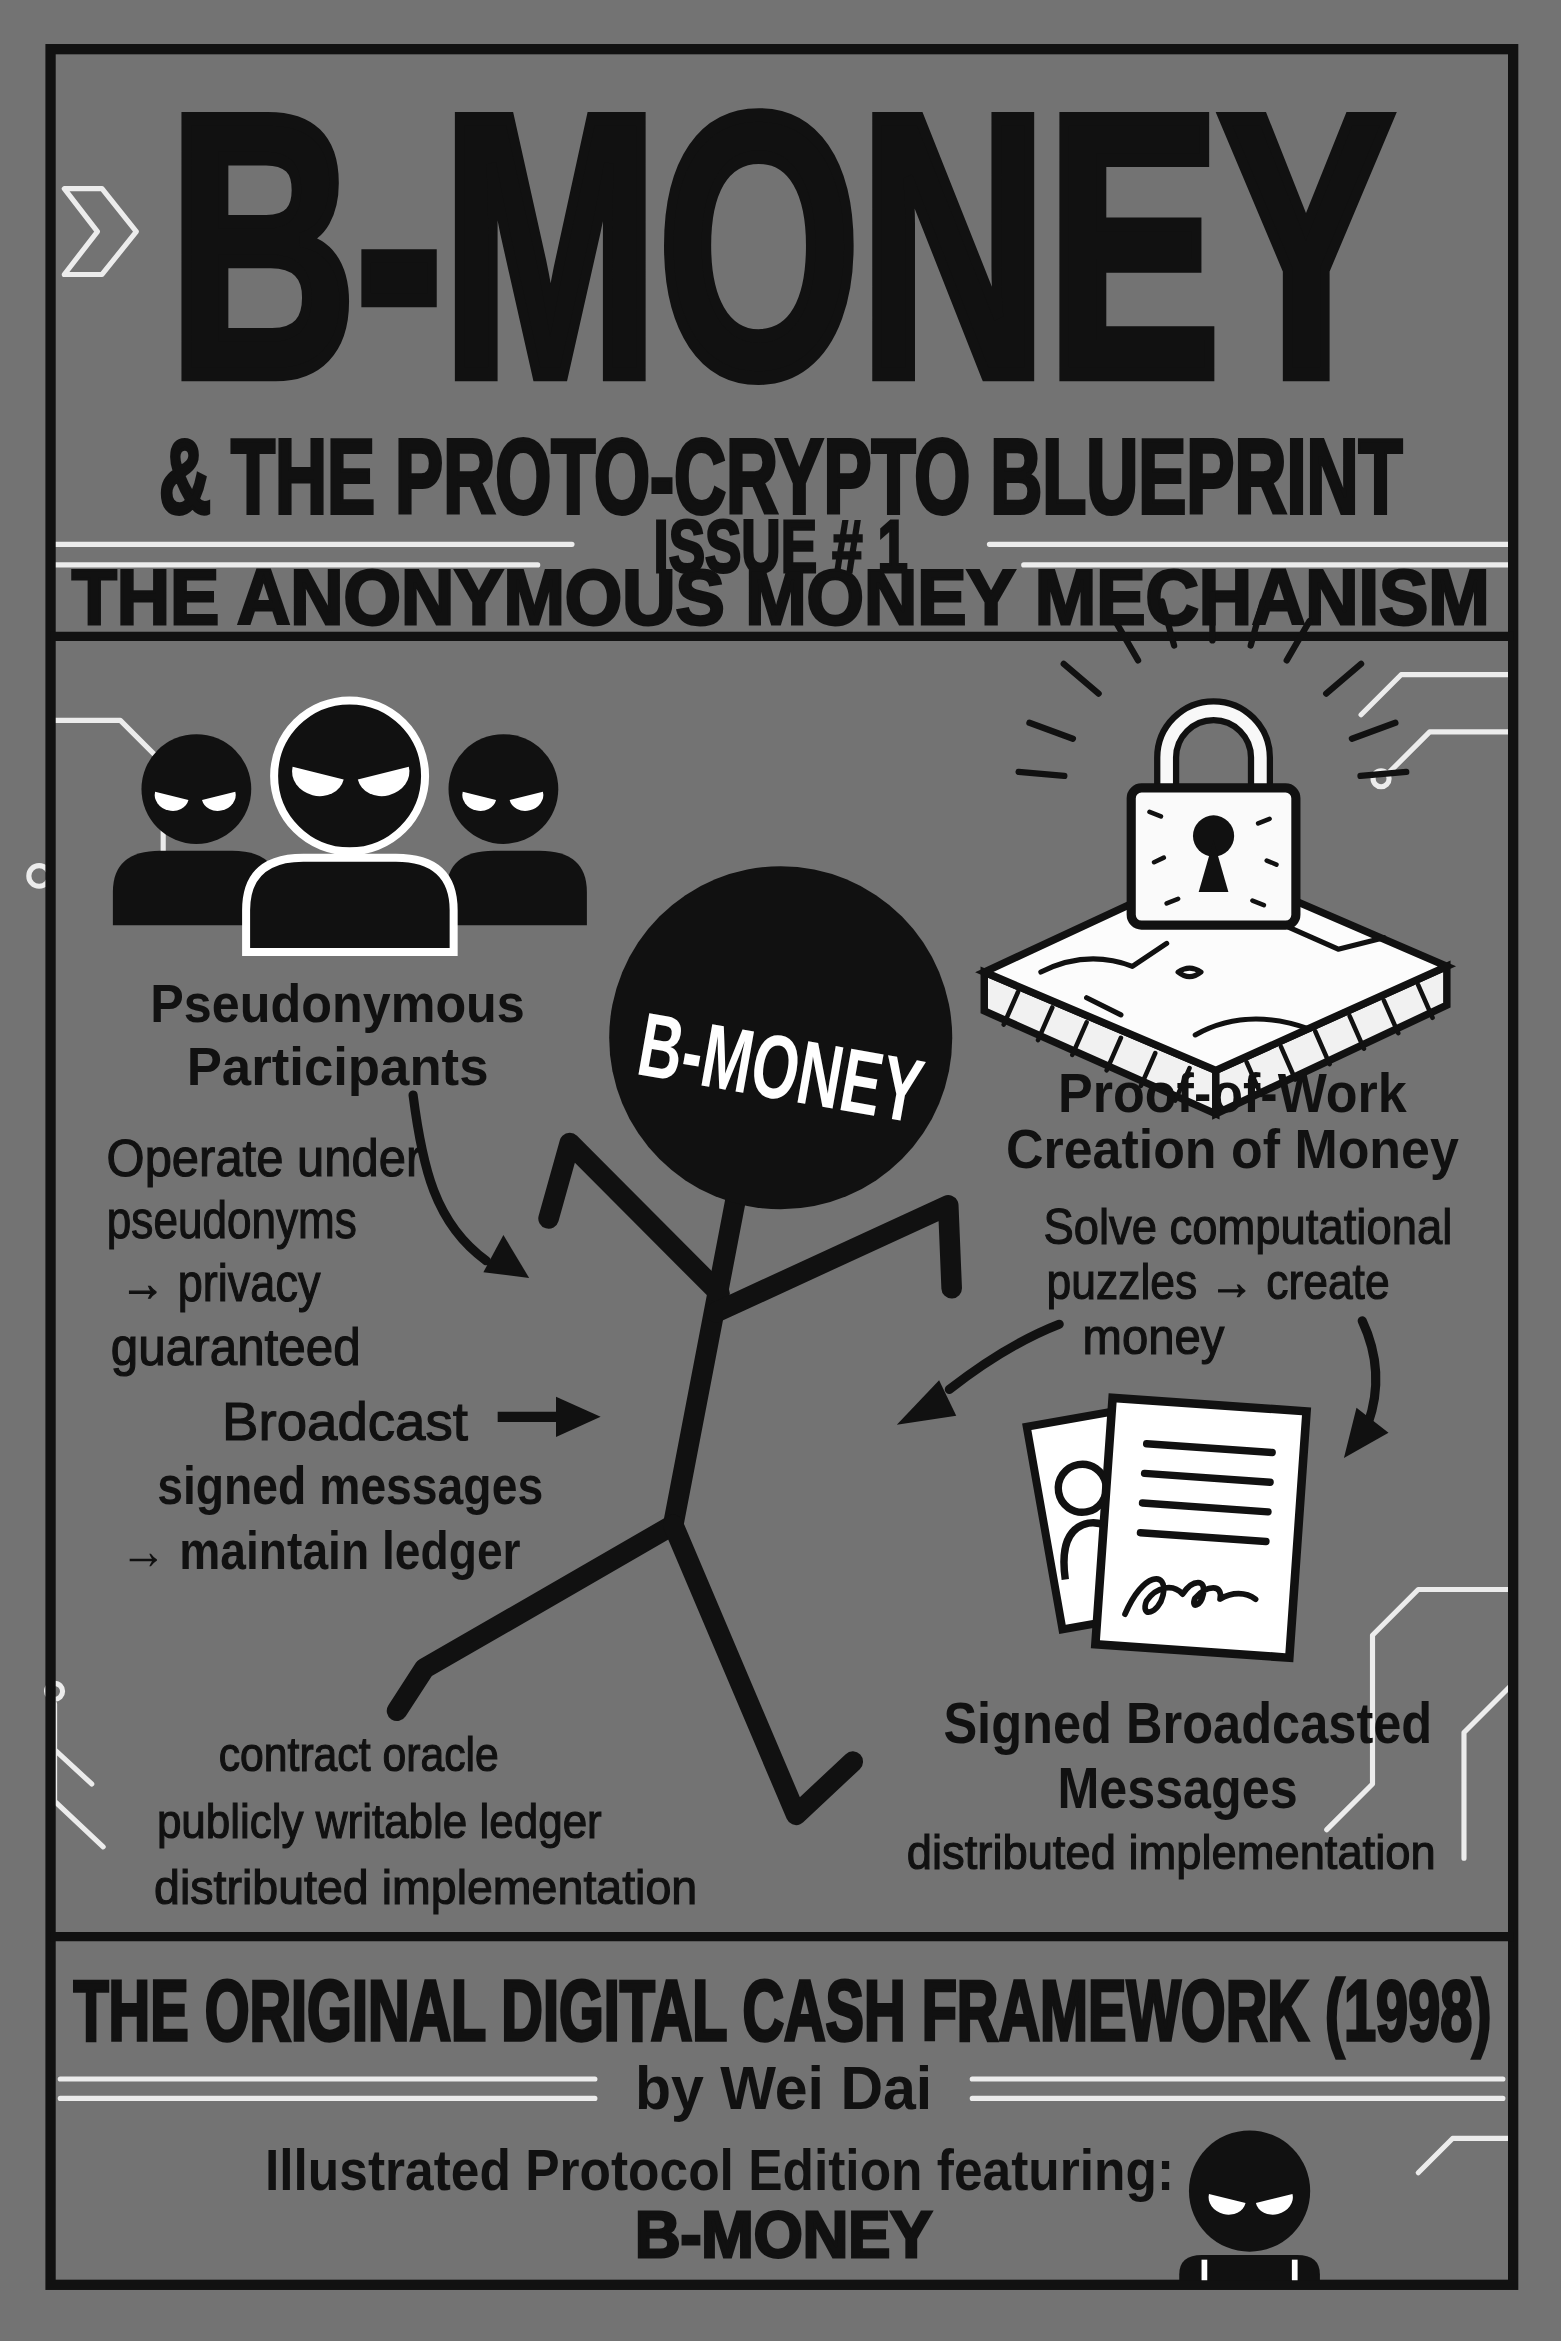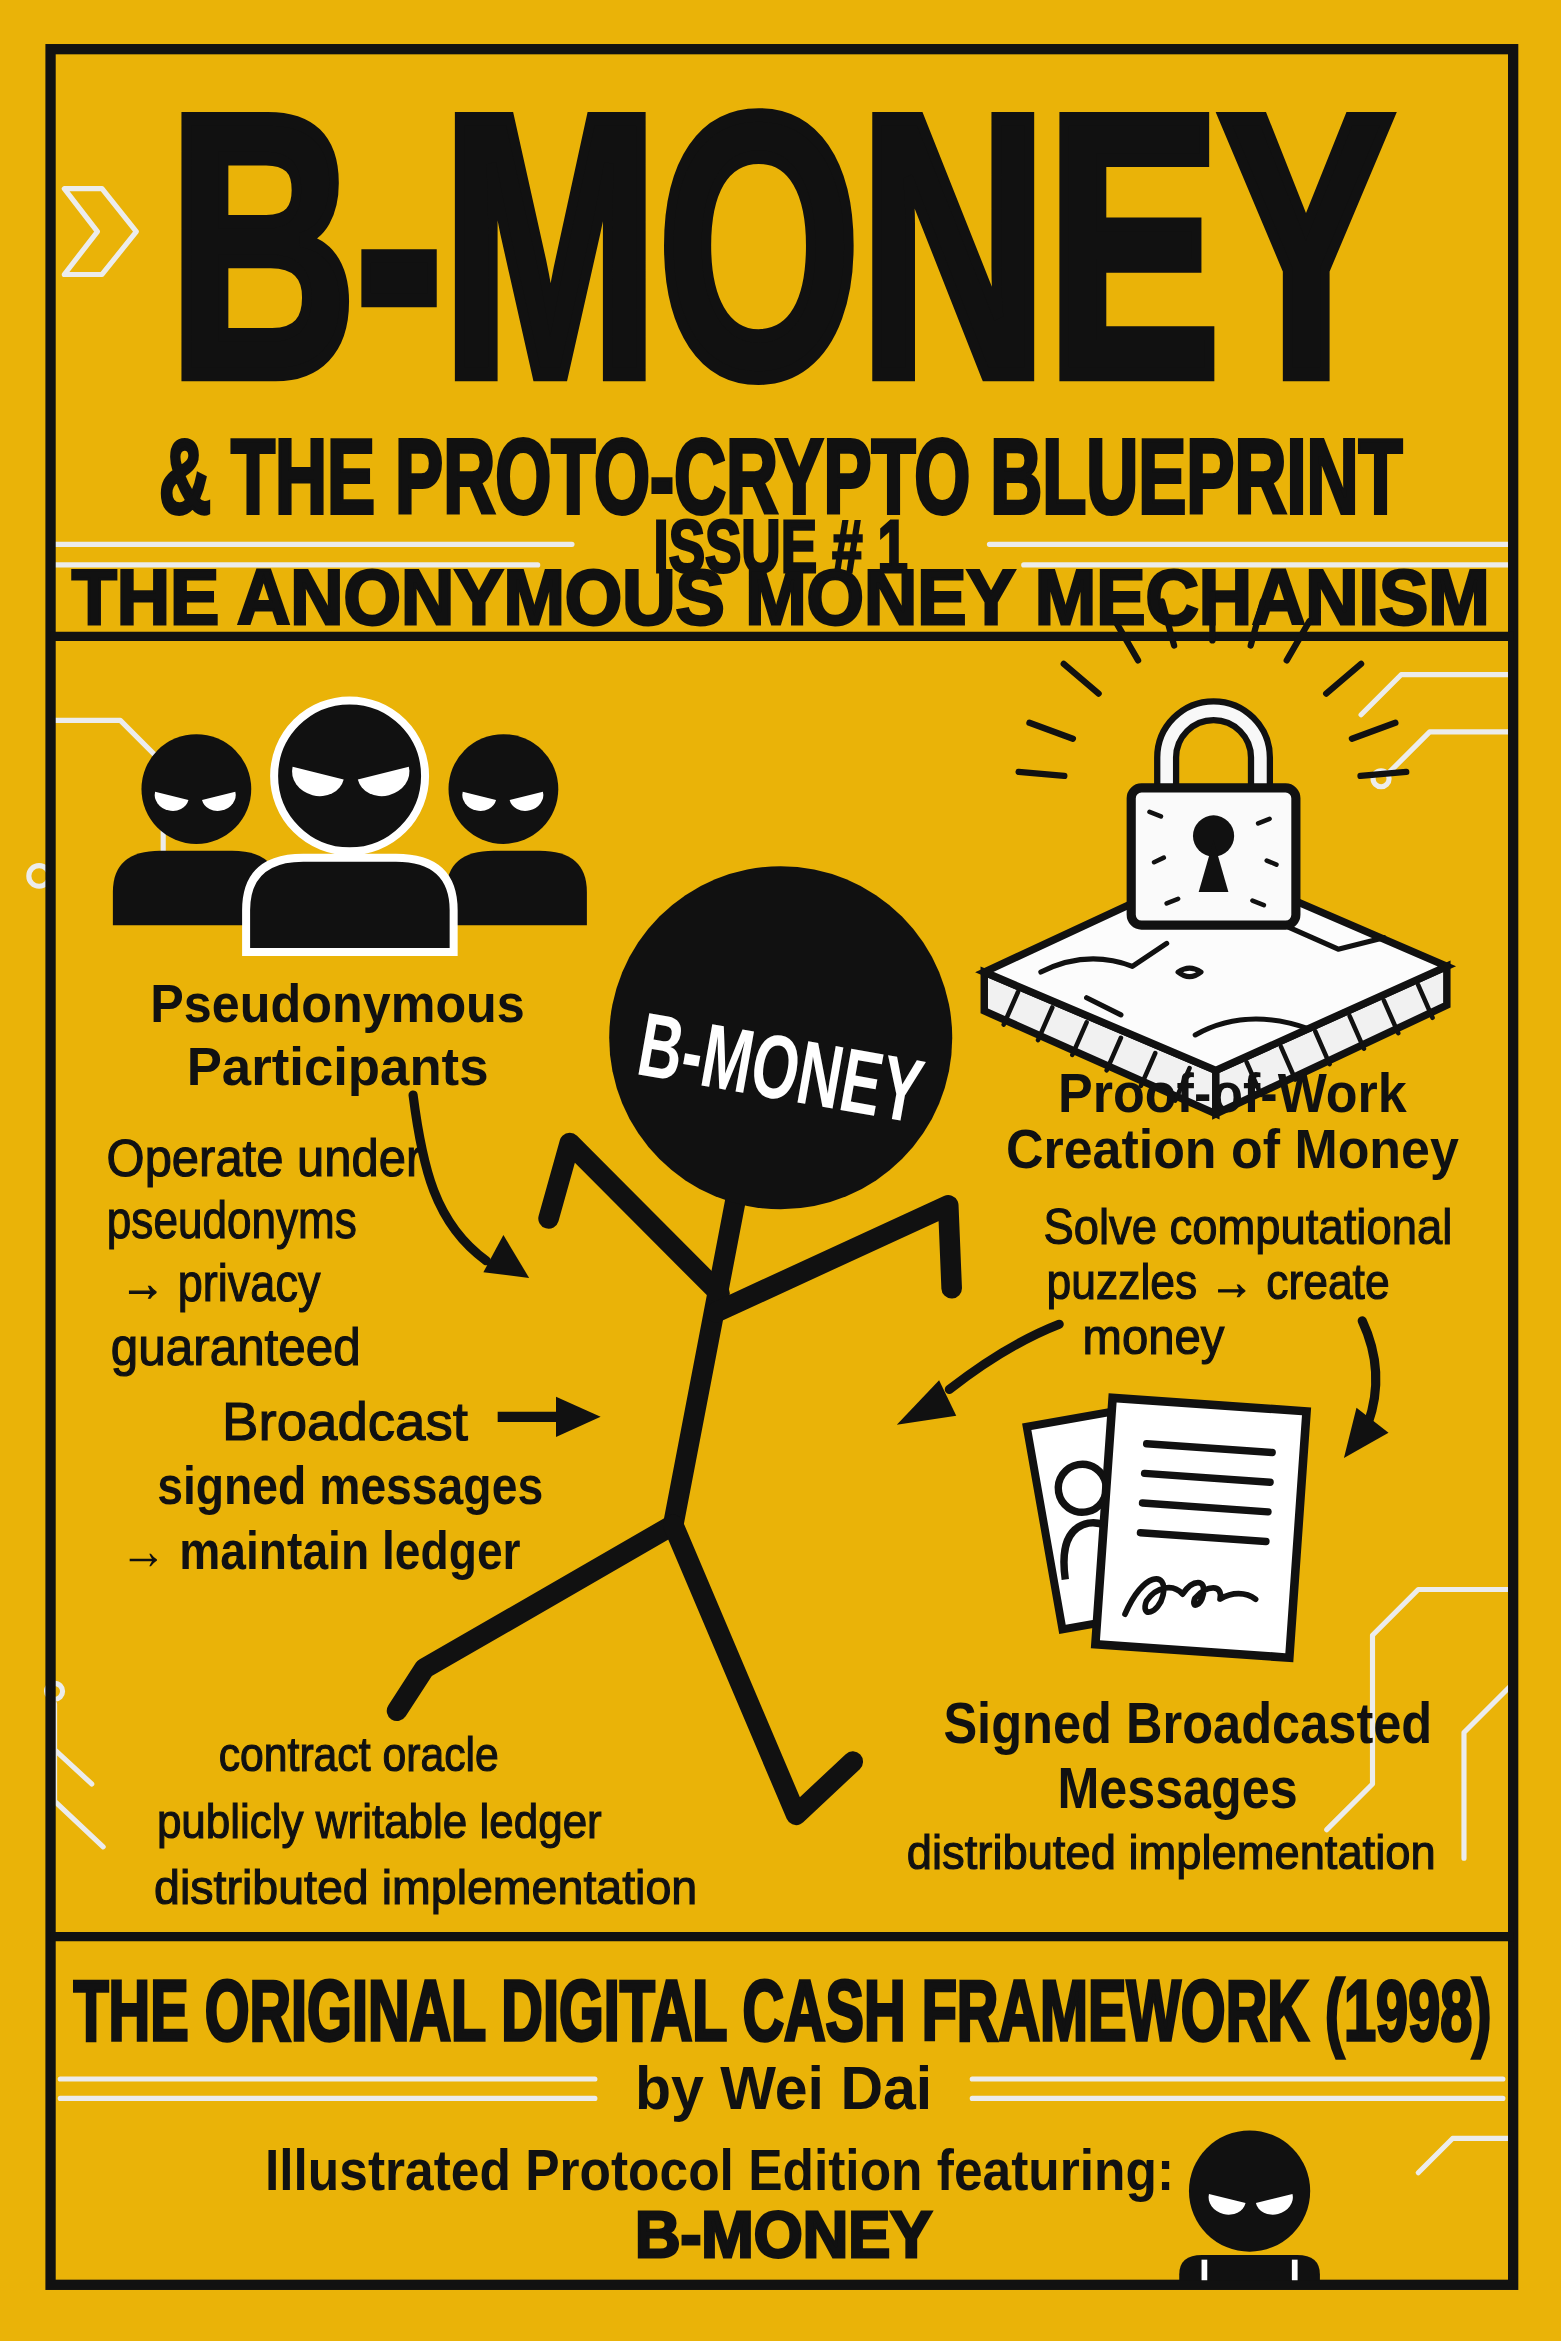--- a/index.html
+++ b/index.html
@@ -1,16 +1,16 @@
 <!DOCTYPE html>
 <html style="font-size:9.1px"><head>
 <meta charset="utf-8">
 <style>
   html,body{margin:0;padding:0;background:#ffffff;}
-  .page{position:relative;width:1562px;height:2342px;background:#eab308;overflow:hidden;}
+  .page{position:relative;width:1562px;height:2342px;background:#737373;overflow:hidden;}
   svg{position:absolute;inset:0;}
   text{font-family:"Liberation Sans","DejaVu Sans",sans-serif;fill:#111111;}
   .headline{font-weight:700;stroke:#111111;}
   .ann-b{font-weight:700;}
   .ann-m{font-weight:400;stroke:#111111;stroke-width:2px;}
   .whitetxt{fill:#ffffff;font-weight:700;}
   .ink{stroke:#111111;fill:none;stroke-linecap:round;stroke-linejoin:round;}
   .trace{stroke:#ececec;fill:none;stroke-width:9;stroke-linecap:round;stroke-linejoin:round;}
 </style>
 </head>

